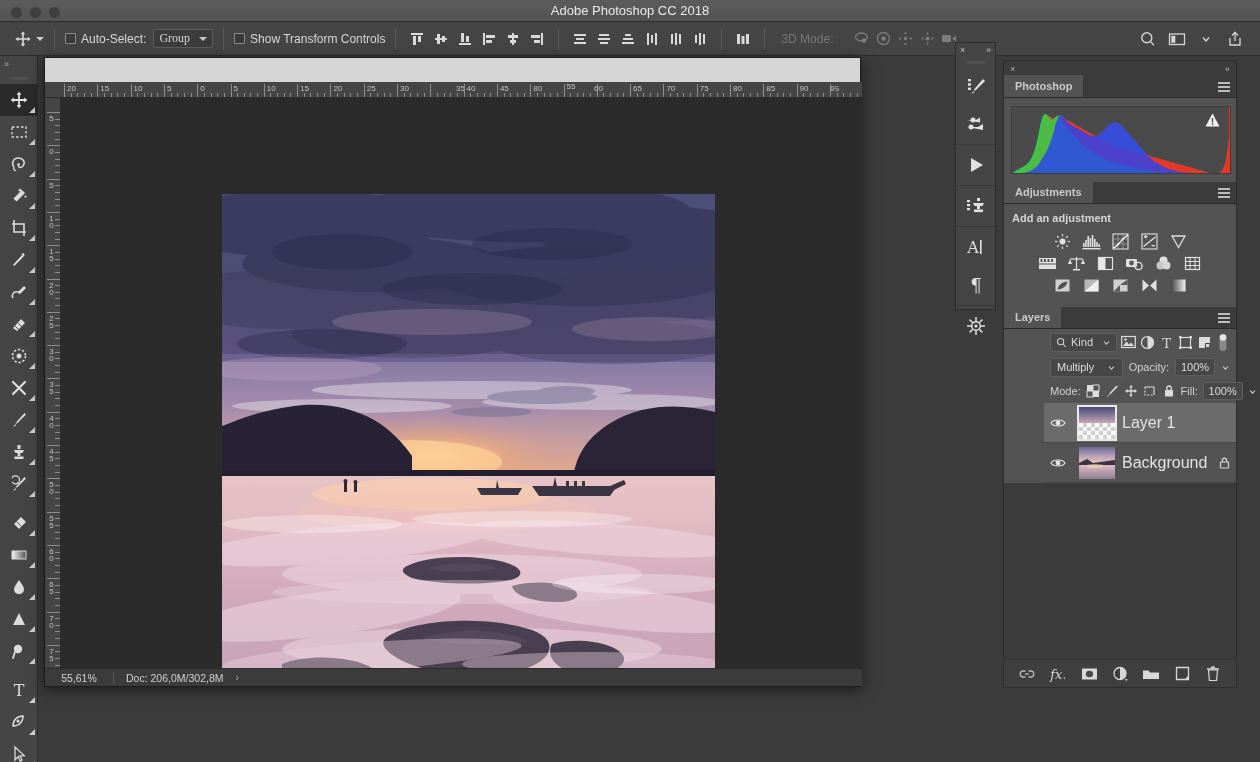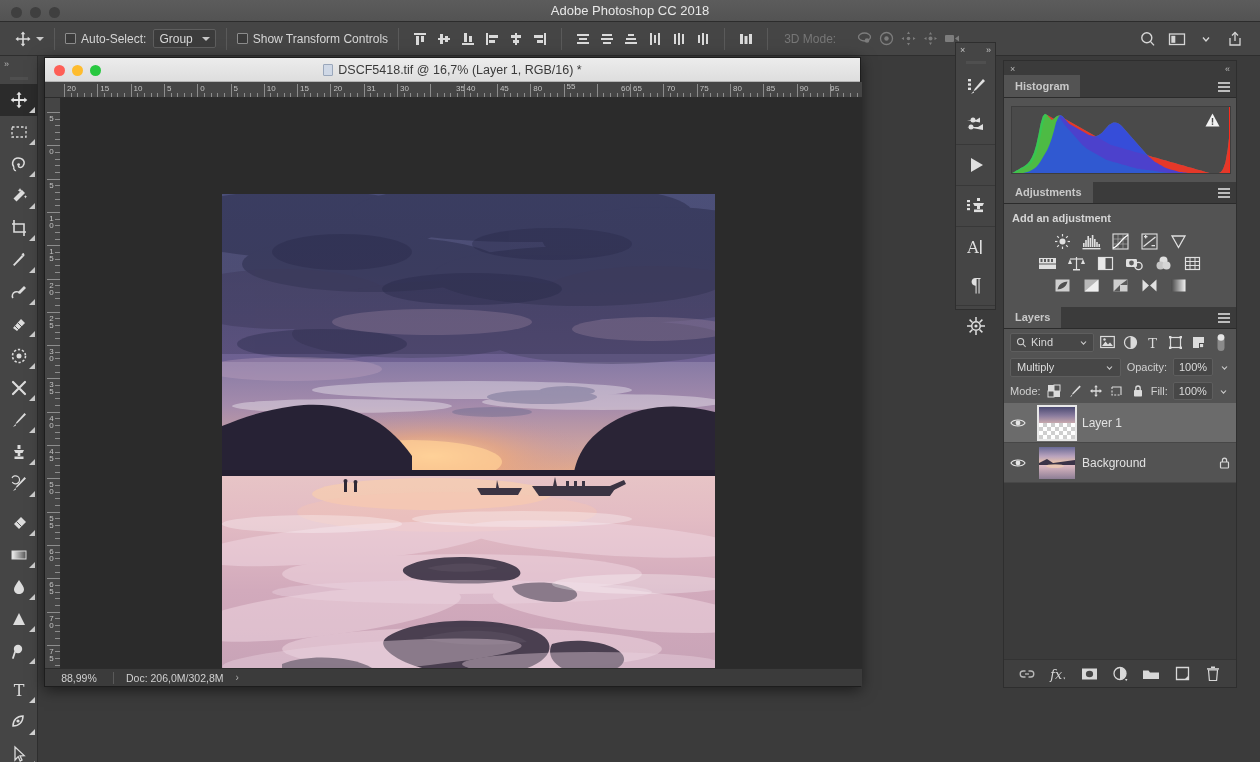--- a/index.html
+++ b/index.html
@@ -50,21 +50,21 @@
   .vsep { width: 1px; height: 22px; background: #5a5a5a; margin: 0 10px; }
   .opt-label { font-size: 12px; color: #d6d6d6; white-space: nowrap; }
   .chk {
     width: 11px; height: 11px; border: 1px solid #8c8c8c;
     background: #3a3a3a; border-radius: 1px; margin-right: 5px;
   }
   .opt-check { display: flex; align-items: center; justify-content: space-between; }
   .select-sm {
     height: 19px; background: #3c3c3c; border: 1px solid #5e5e5e; border-radius: 2px;
     display: flex; align-items: center; padding: 0 5px; gap: 9px;
-    font-size: 12px; color: #d8d8d8; margin-left: 7px;
+    font-size: 12px; color: #d8d8d8; margin-left: 7px; font-family: Liberation Serif, serif;
   }
   .align-group { display: flex; align-items: center; gap: 2px; }
   .align-btn {
     width: 22px; height: 22px; display: flex; align-items: center; justify-content: center;
   }
   .mode3d { font-size: 12px; color: #777; margin-left: 6px; margin-right: 17px; }
   .icon3d { width: 22px; height: 22px; display:flex; align-items:center; justify-content:center; }
   .opt-right { margin-left: auto; display: flex; align-items: center; gap: 3px; padding-right: 12px; }
   .opt-right .ob { width: 26px; height: 24px; display:flex; align-items:center; justify-content:center; }
 
@@ -175,21 +175,21 @@
   .ptab {
     height: 22px; line-height: 22px; padding: 0 11px;
     font-size: 11px; font-weight: bold; color: #c9c9c9;
     background: #535353;
   }
   .pmenu {
     position: absolute; right: 6px; top: 6px; width: 12px; height: 10px;
     display: flex; flex-direction: column; justify-content: space-between;
   }
   .pmenu i { display:block; height: 2px; background: #bdbdbd; }
-  .panel-body { background: #535353; }
+  .panel-body { background: #535353; padding-left: 40px; }
 
   
   #hist-body { height: 84px; padding: 8px 7px; background: #535353; }
   #hist-plot {
     position: relative; width: 220px; height: 68px;
     background: #4a4a4a; border: 1px solid #3d3d3d; overflow: hidden;
   }
   #hist-warn {
     position: absolute; right: 10px; top: 6px; width: 15px; height: 14px;
   }
@@ -233,21 +233,21 @@
     display: flex; align-items: center; height: 40px;
     border-bottom: 1px solid #474747; position: relative;
   }
   .layer-row.selected { background: #6b6b6b; }
   .eye-cell { width: 28px; display: flex; align-items: center; justify-content: center; }
   .thumb-cell { width: 50px; display: flex; align-items: center; justify-content: center; }
   .lthumb {
     width: 36px; height: 32px; background: #2a2a33; position: relative; overflow: hidden;
   }
   .lthumb.sel-border { outline: 2px solid #e8e8e8; outline-offset: 0px; }
-  .layer-name { font-size: 12px; color: #e2e2e2; flex: 1; }
+  .layer-name { font-size: 16px; color: #e2e2e2; flex: 1; }
   .lock-badge { width: 24px; display:flex; align-items:center; justify-content:center; }
   .layers-footer {
     position: absolute; left: 0; bottom: 0; width: 232px; height: 28px;
     background: #3f3f3f; border-top: 1px solid #333;
     display: flex; align-items: center; justify-content: center; gap: 13px;
   }
   .lf-ico { width: 18px; height: 18px; display:flex; align-items:center; justify-content:center; position: relative; }
 
   .checker {
     background-image:
@@ -647,28 +647,20 @@
     <div class="tool">
       <svg width="20" height="20" viewBox="0 0 20 20">
           <path d="M6 3 L6 16 L9.2 12.6 L11.2 17 L13 16 L11 11.8 L15.2 11.6 Z" fill="none" stroke="#dcdcdc" stroke-width="1.3"></path>
         </svg>
       <span class="corner"></span>
     </div>
 
   </div>
 
   <div id="doc-window">
-    <div id="doc-titlebar">
-      <div class="doc-traffic r"></div>
-      <div class="doc-traffic y"></div>
-      <div class="doc-traffic g"></div>
-      <div id="doc-title">
-        <span class="doc-file-icon"></span><span>DSCF5418.tif @ 16,7% (Layer 1, RGB/16) *</span>
-      </div>
-    </div>
 
     <div id="ruler-h">
         <div class="rtick" style="left: 19px; top: 2px; width: 1px; height: 13px;"></div>
         <div class="rnum" style="left: 22px; top: 2px;">20</div>
         <div class="rtick" style="left: 25.66px; top: 11px; width: 1px; height: 4px;"></div>
         <div class="rtick" style="left: 32.32px; top: 11px; width: 1px; height: 4px;"></div>
         <div class="rtick" style="left: 38.98px; top: 11px; width: 1px; height: 4px;"></div>
         <div class="rtick" style="left: 45.64px; top: 11px; width: 1px; height: 4px;"></div>
         <div class="rtick" style="left: 52.3px; top: 2px; width: 1px; height: 13px;"></div>
         <div class="rnum" style="left: 55.3px; top: 2px;">15</div>
@@ -712,21 +704,21 @@
         <div class="rtick" style="left: 265.42px; top: 11px; width: 1px; height: 4px;"></div>
         <div class="rtick" style="left: 272.08px; top: 11px; width: 1px; height: 4px;"></div>
         <div class="rtick" style="left: 278.74px; top: 11px; width: 1px; height: 4px;"></div>
         <div class="rtick" style="left: 285.4px; top: 2px; width: 1px; height: 13px;"></div>
         <div class="rnum" style="left: 288.4px; top: 2px;">20</div>
         <div class="rtick" style="left: 292.06px; top: 11px; width: 1px; height: 4px;"></div>
         <div class="rtick" style="left: 298.72px; top: 11px; width: 1px; height: 4px;"></div>
         <div class="rtick" style="left: 305.38px; top: 11px; width: 1px; height: 4px;"></div>
         <div class="rtick" style="left: 312.04px; top: 11px; width: 1px; height: 4px;"></div>
         <div class="rtick" style="left: 318.7px; top: 2px; width: 1px; height: 13px;"></div>
-        <div class="rnum" style="left: 321.7px; top: 2px;">31</div>
+        <div class="rnum" style="left: 321.7px; top: 2px;">25</div>
         <div class="rtick" style="left: 325.36px; top: 11px; width: 1px; height: 4px;"></div>
         <div class="rtick" style="left: 332.02px; top: 11px; width: 1px; height: 4px;"></div>
         <div class="rtick" style="left: 338.68px; top: 11px; width: 1px; height: 4px;"></div>
         <div class="rtick" style="left: 345.34px; top: 11px; width: 1px; height: 4px;"></div>
         <div class="rtick" style="left: 352px; top: 2px; width: 1px; height: 13px;"></div>
         <div class="rnum" style="left: 355px; top: 2px;">30</div>
         <div class="rtick" style="left: 358.66px; top: 11px; width: 1px; height: 4px;"></div>
         <div class="rtick" style="left: 365.32px; top: 11px; width: 1px; height: 4px;"></div>
         <div class="rtick" style="left: 371.98px; top: 11px; width: 1px; height: 4px;"></div>
         <div class="rtick" style="left: 378.64px; top: 11px; width: 1px; height: 4px;"></div>
@@ -754,21 +746,21 @@
         <div class="rtick" style="left: 498.52px; top: 11px; width: 1px; height: 4px;"></div>
         <div class="rtick" style="left: 505.18px; top: 11px; width: 1px; height: 4px;"></div>
         <div class="rtick" style="left: 511.84px; top: 11px; width: 1px; height: 4px;"></div>
         <div class="rtick" style="left: 518.5px; top: 2px; width: 1px; height: 13px;"></div>
         <div class="rnum" style="left: 521.5px; top: 0;">55</div>
         <div class="rtick" style="left: 525.16px; top: 11px; width: 1px; height: 4px;"></div>
         <div class="rtick" style="left: 531.82px; top: 11px; width: 1px; height: 4px;"></div>
         <div class="rtick" style="left: 538.48px; top: 11px; width: 1px; height: 4px;"></div>
         <div class="rtick" style="left: 545.14px; top: 11px; width: 1px; height: 4px;"></div>
         <div class="rtick" style="left: 551.8px; top: 2px; width: 1px; height: 13px;"></div>
-        <div class="rnum" style="left: 576px; top: 2px;">60</div>
+        <div class="rnum" style="left: 549px; top: 2px;">60</div>
         <div class="rtick" style="left: 558.46px; top: 11px; width: 1px; height: 4px;"></div>
         <div class="rtick" style="left: 565.12px; top: 11px; width: 1px; height: 4px;"></div>
         <div class="rtick" style="left: 571.78px; top: 11px; width: 1px; height: 4px;"></div>
         <div class="rtick" style="left: 578.44px; top: 11px; width: 1px; height: 4px;"></div>
         <div class="rtick" style="left: 585.1px; top: 2px; width: 1px; height: 13px;"></div>
         <div class="rnum" style="left: 588.1px; top: 2px;">65</div>
         <div class="rtick" style="left: 591.76px; top: 11px; width: 1px; height: 4px;"></div>
         <div class="rtick" style="left: 598.42px; top: 11px; width: 1px; height: 4px;"></div>
         <div class="rtick" style="left: 605.08px; top: 11px; width: 1px; height: 4px;"></div>
         <div class="rtick" style="left: 611.74px; top: 11px; width: 1px; height: 4px;"></div>
@@ -1050,21 +1042,21 @@
             <ellipse cx="300" cy="325" rx="110" ry="8"></ellipse>
             <ellipse cx="420" cy="390" rx="90" ry="10"></ellipse>
           </g>
 
           <rect x="0" y="0" width="493" height="160" fill="url(#multOverlay)"></rect>
         </svg>
       </div>
     </div>
 
     <div id="statusbar">
-      <span class="zoomval">88,99%</span>
+      <span class="zoomval">55,61%</span>
       <span class="vdiv"></span>
       <span class="docinfo">Doc: 206,0M/302,8M</span>
       <span class="arrow">›</span>
     </div>
   </div>
 
   <div id="mini-dock">
     <div class="md-head">
       <span>×</span>
       <span>»</span>
@@ -1141,21 +1133,21 @@
   </div>
 
   <div id="panel-dock">
 
     <div class="dock-head">
       <span>×</span>
       <span>«</span>
     </div>
 
     <div class="panel-tabs">
-      <div class="ptab">Histogram</div>
+      <div class="ptab">Photoshop</div>
       <div class="pmenu">
           <i></i>
           <i></i>
           <i></i>
         </div>
     </div>
     <div id="hist-body" class="panel-body">
       <div id="hist-plot">
         <svg id="hist-svg" width="220" height="68" viewBox="0 0 220 68" preserveAspectRatio="none">
             <path d="M0,68 L0.0,66.1 L2.2,64.9 L4.4,63.6 L6.6,62.4 L8.8,61.1 L11.0,59.9 L13.2,58.6 L15.4,56.7 L17.6,54.2 L19.8,50.5 L22.0,45.5 L24.2,38.0 L26.4,28.0 L28.6,16.7 L30.8,9.2 L33.0,6.7 L35.2,7.9 L37.4,9.2 L39.6,10.4 L41.8,11.7 L44.0,9.8 L46.2,8.6 L48.4,7.9 L50.6,9.2 L52.8,11.7 L55.0,12.9 L57.2,14.2 L59.4,15.4 L61.6,16.7 L63.8,18.0 L66.0,19.2 L68.2,20.5 L70.4,21.7 L72.6,23.0 L74.8,24.2 L77.0,25.5 L79.2,26.7 L81.4,28.0 L83.6,29.2 L85.8,28.6 L88.0,27.3 L90.2,25.5 L92.4,23.0 L94.6,20.5 L96.8,18.0 L99.0,16.7 L101.2,15.4 L103.4,15.4 L105.6,16.1 L107.8,17.3 L110.0,19.2 L112.2,21.7 L114.4,24.2 L116.6,26.7 L118.8,29.2 L121.0,31.7 L123.2,34.2 L125.4,36.7 L127.6,39.2 L129.8,41.7 L132.0,44.2 L134.2,46.7 L136.4,48.6 L138.6,49.2 L140.8,49.9 L143.0,50.5 L145.2,51.1 L147.4,51.7 L149.6,52.4 L151.8,53.0 L154.0,53.6 L156.2,54.2 L158.4,54.9 L160.6,55.5 L162.8,56.1 L165.0,56.7 L167.2,57.4 L169.4,58.0 L171.6,58.6 L173.8,59.2 L176.0,59.9 L178.2,60.5 L180.4,61.1 L182.6,61.7 L184.8,62.4 L187.0,63.0 L189.2,63.6 L191.4,64.2 L193.6,64.9 L195.8,65.5 L198.0,66.1 L200.2,66.7 L202.4,66.7 L204.6,66.7 L206.8,66.1 L209.0,64.9 L211.2,61.7 L213.4,55.5 L215.6,43.0 L217.8,24.2 L220.0,5.4 L220,68 Z" fill="#7e8a7e" opacity="0.75"></path>

